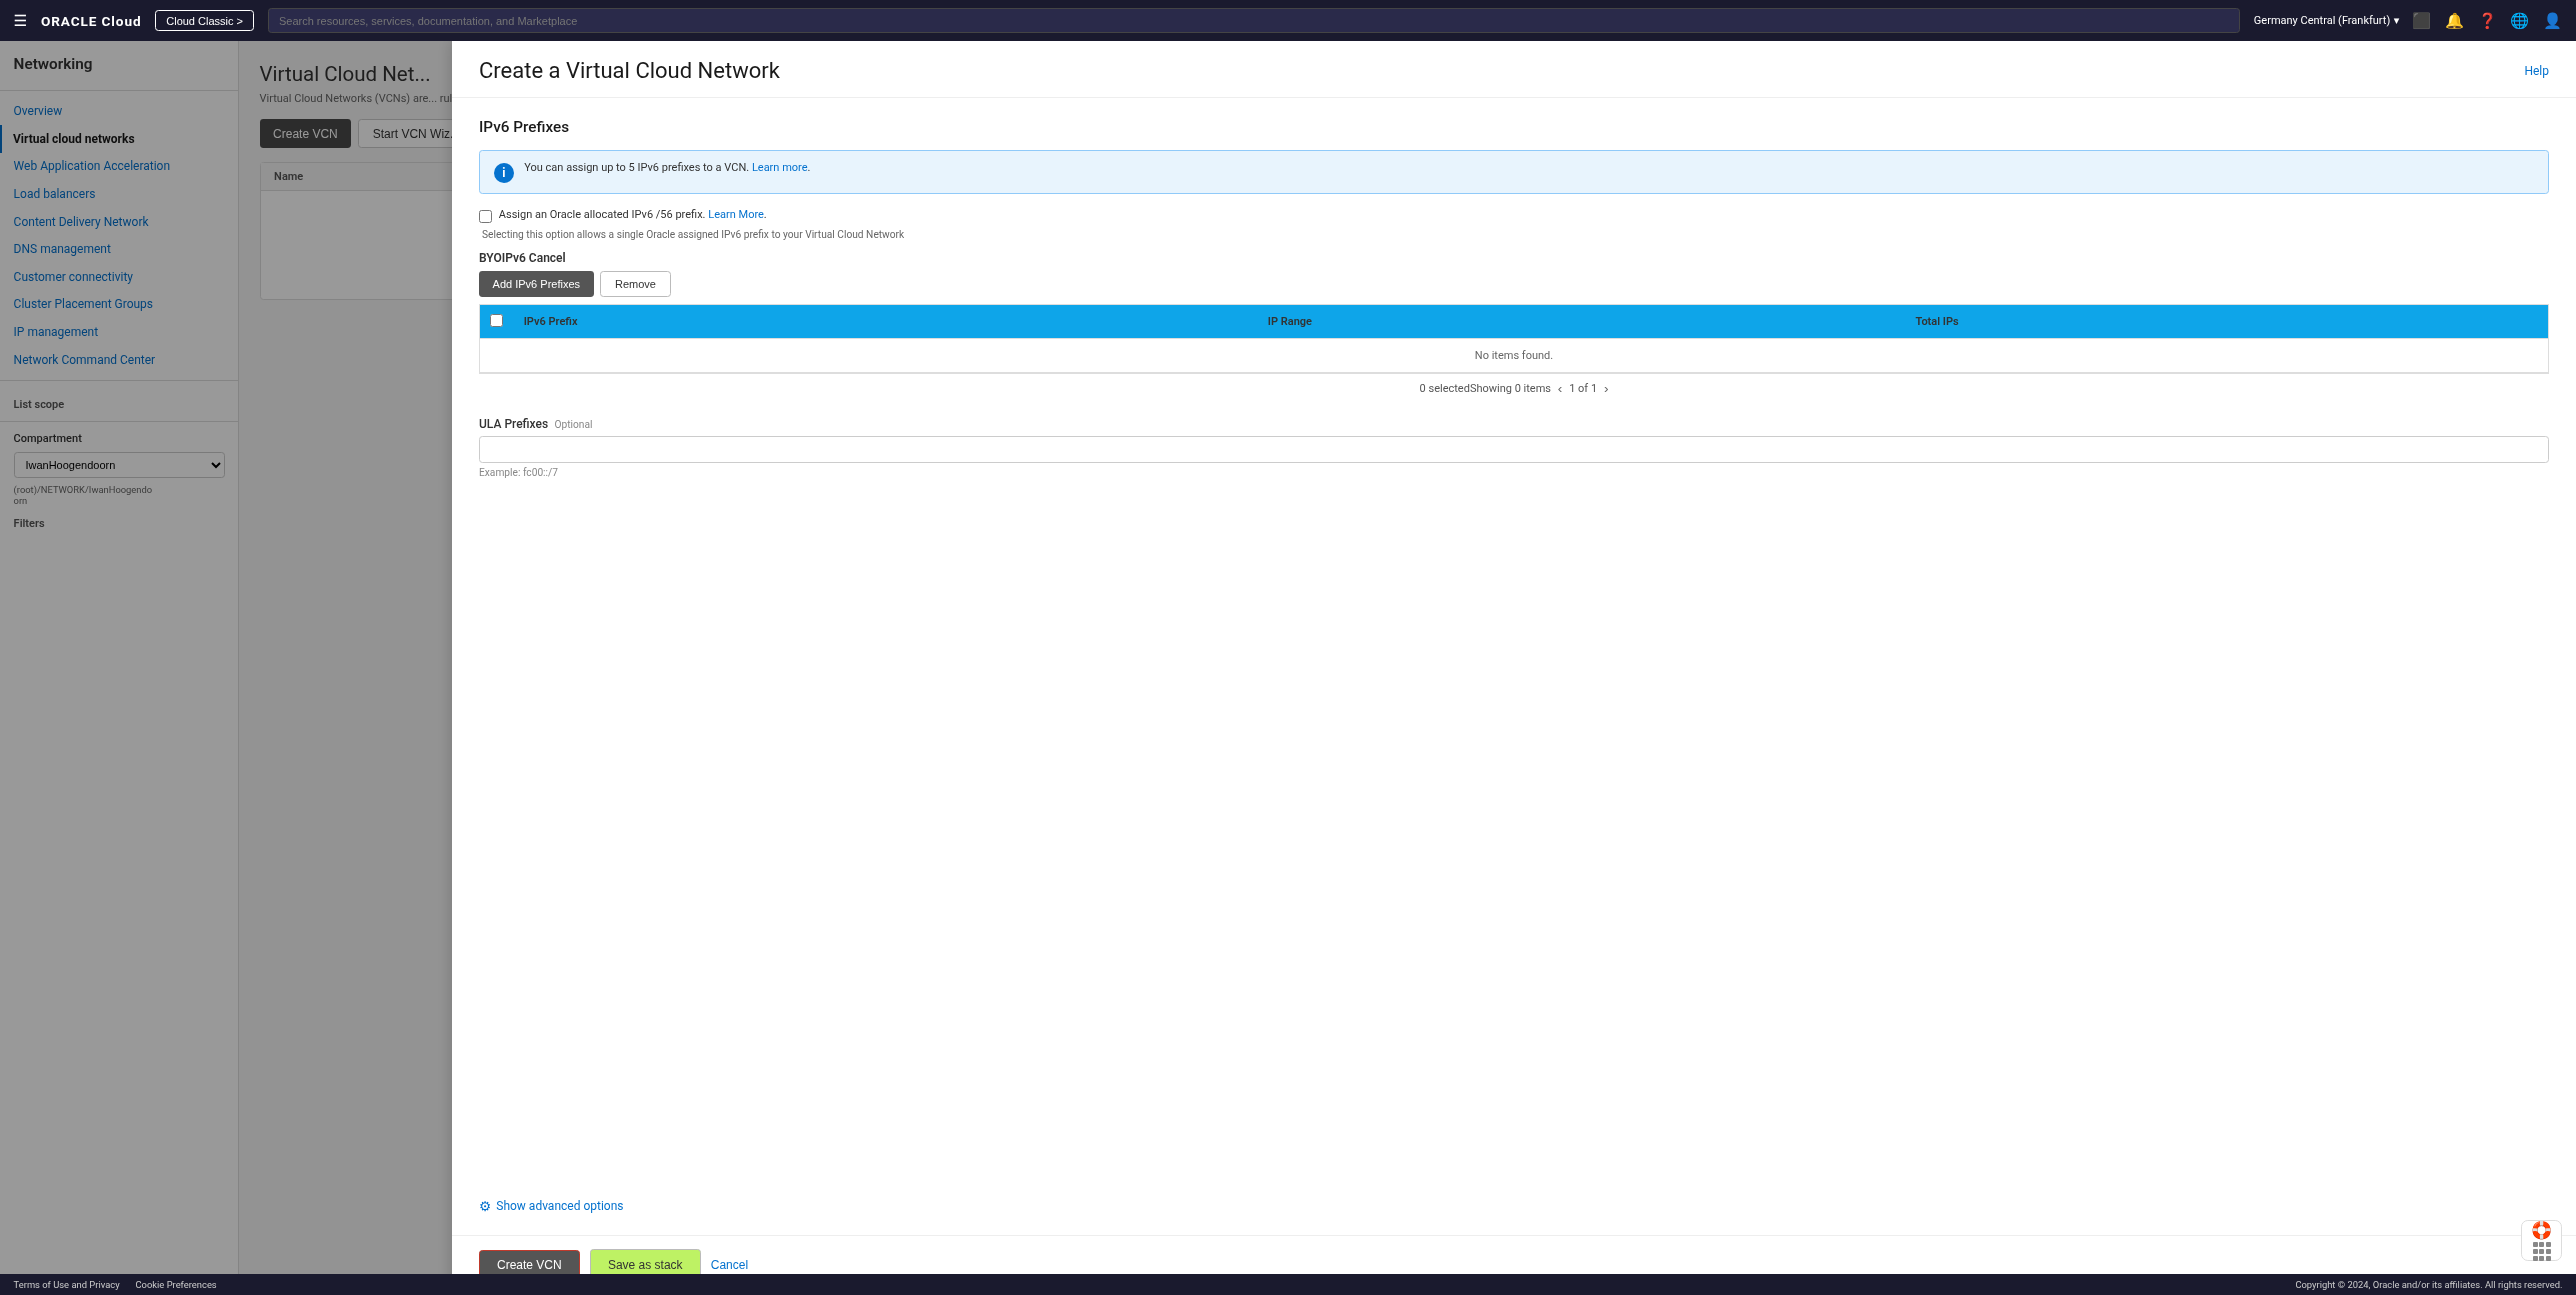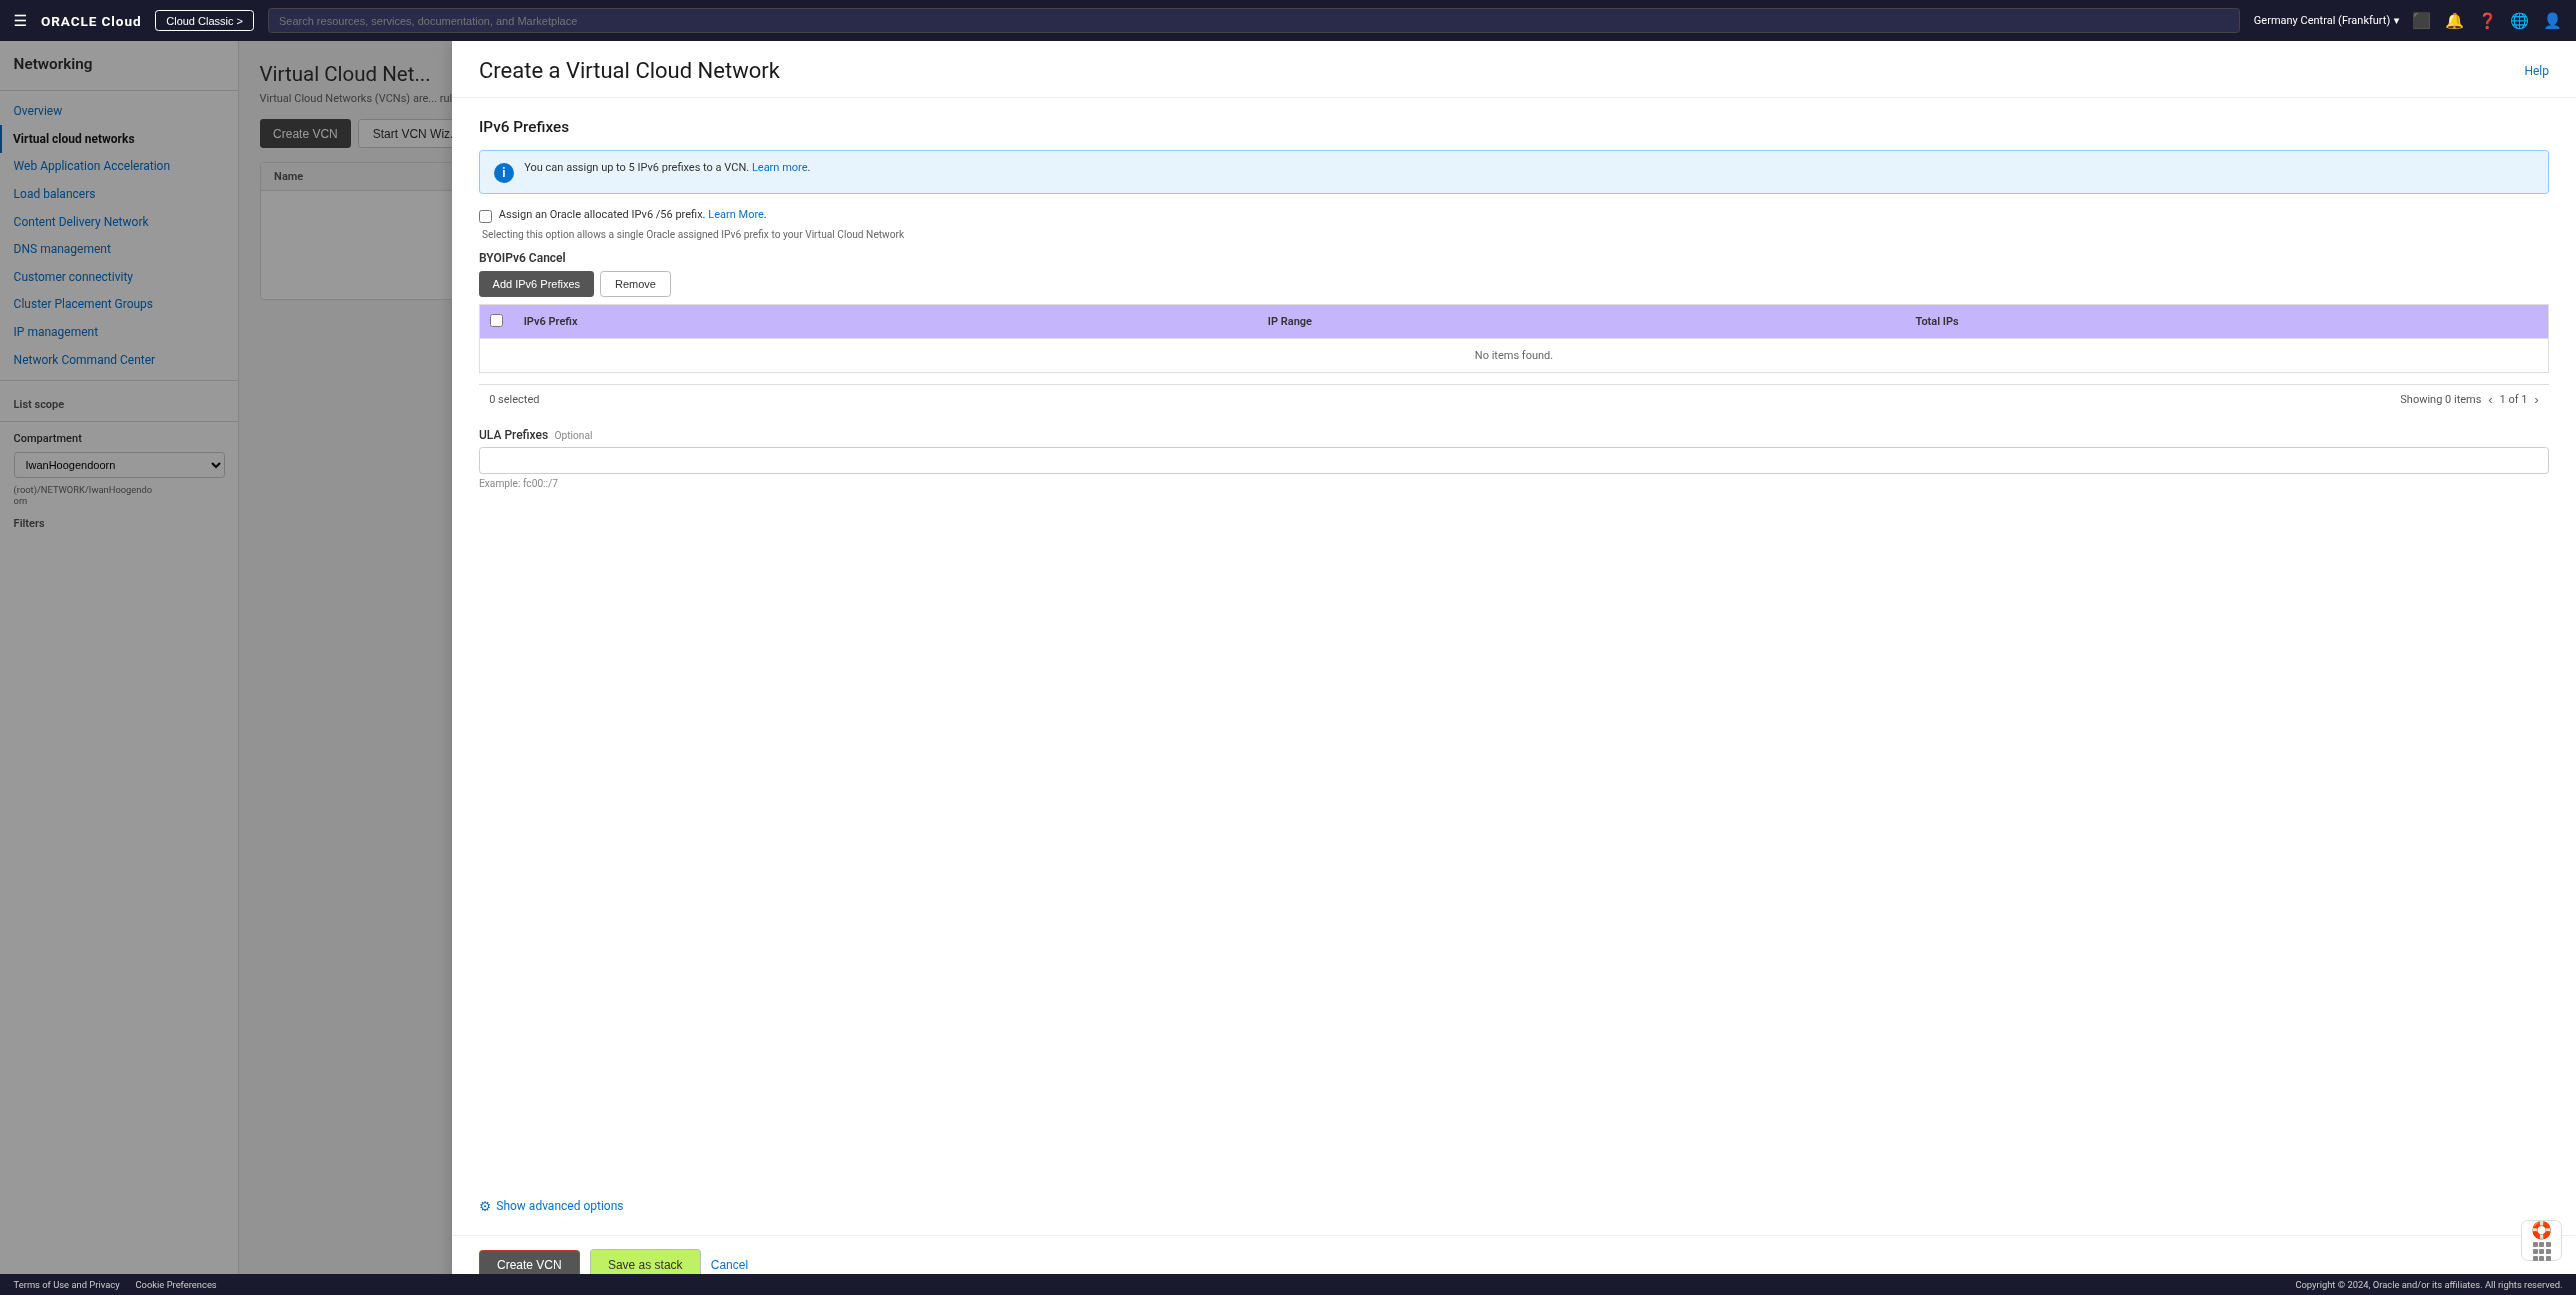--- a/index.html
+++ b/index.html
@@ -124,28 +124,28 @@
       border-radius: 3.4px; cursor: pointer; font-size: 11px;
     }
     .btn-outline {
       background: #fff; color: #333; border: 0.9px solid #bbb; padding: 6px 13.6px;
       border-radius: 3.4px; cursor: pointer; font-size: 11px;
     }
 
     
     .data-table { width: 100%; border: 0.9px solid #ddd; border-radius: 3.4px; border-collapse: collapse; }
     .data-table th {
-      background: #c4b5fd; padding: 8.5px 10.2px; text-align: left;
+      background: #0ea5e9; padding: 8.5px 10.2px; text-align: left;
       font-size: 11px; font-weight: 600; color: #333; border-bottom: 0.9px solid #ddd;
     }
     .data-table td { padding: 10.2px; font-size: 11px; color: #666; text-align: center; }
     .data-table th:first-child, .data-table td:first-child { width: 34px; }
     .table-footer {
-      display: flex; justify-content: space-between; align-items: center;
-      padding: 6.8px 10.2px; font-size: 11px; color: #555; border-top: 0.9px solid #ddd; margin-top: 11px;
+      display: flex; justify-content: center; align-items: center;
+      padding: 6.8px 10.2px; font-size: 11px; color: #555; border-top: 0.9px solid #ddd;
     }
     .pagination { display: flex; align-items: center; gap: 6.8px; }
     .page-arrow { background: none; border: none; cursor: pointer; font-size: 13.6px; color: #666; }
 
     
     .field-label { font-size: 12px; color: #333; margin-bottom: 5.1px; font-weight: 500; }
     .field-label-optional { font-size: 10.2px; color: #888; font-weight: 400; margin-left: 3.4px; }
     .text-input {
       width: 100%; padding: 6.8px 8.5px; border: 0.9px solid #ccc; border-radius: 3.4px;
       font-size: 11px; color: #333; margin-bottom: 3.4px;

